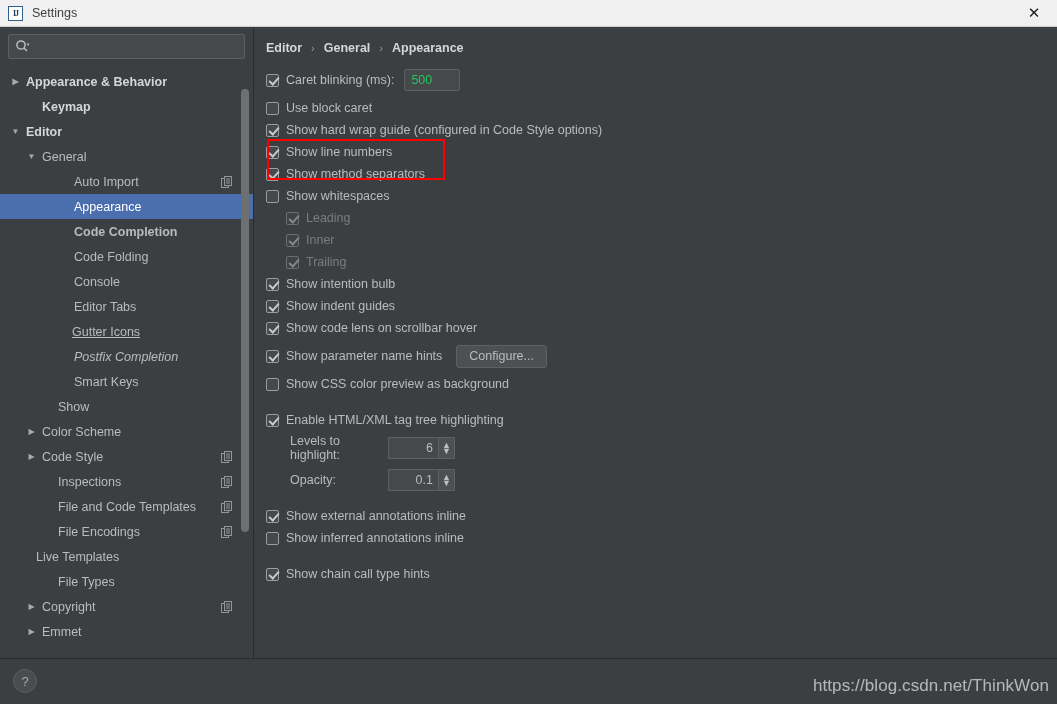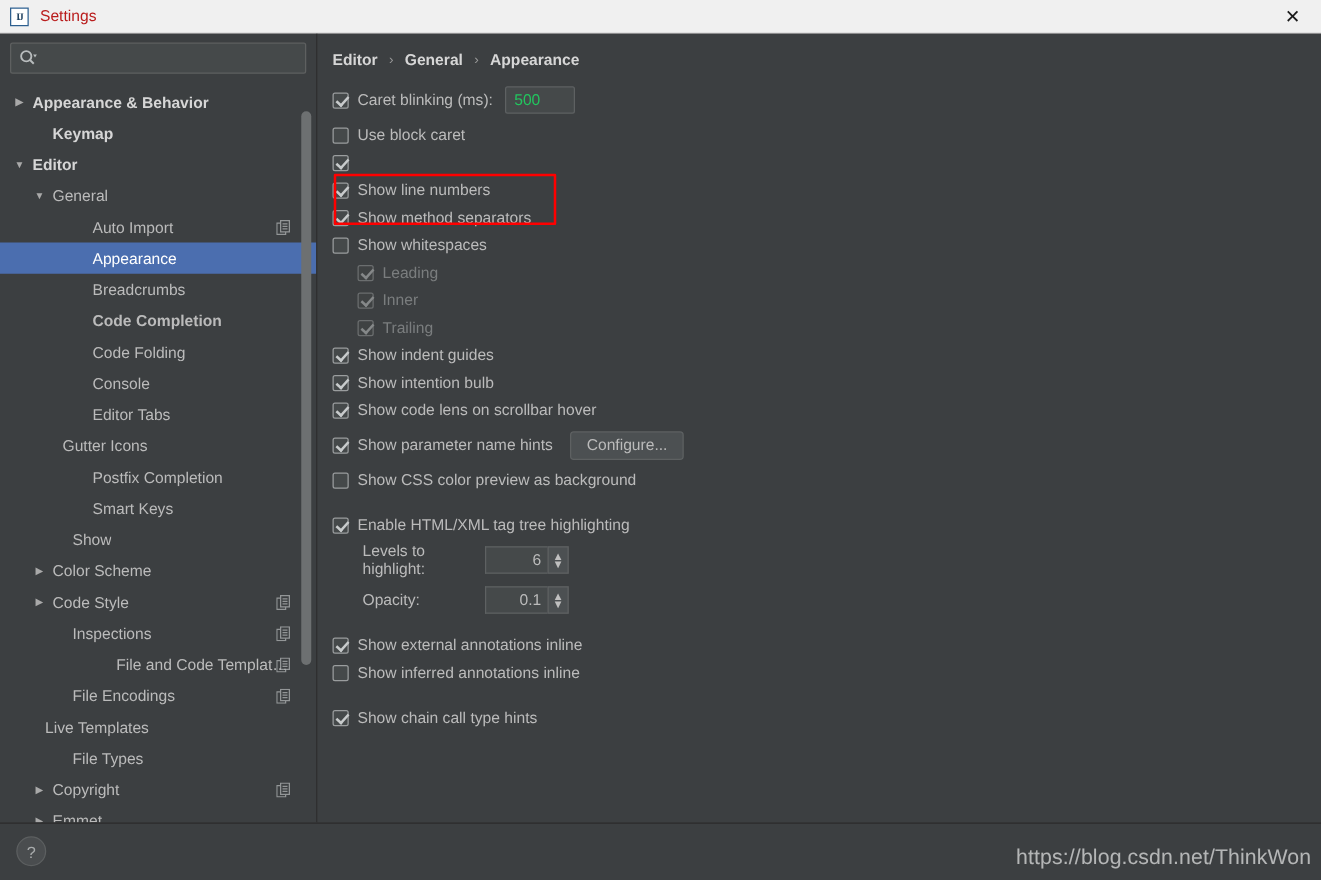--- a/index.html
+++ b/index.html
@@ -29,21 +29,21 @@
     border: 1.5px solid #2d5f8f;
     position: relative;
     display: flex; align-items: center; justify-content: center;
     font-size: 8px; font-weight: bold; color: #1b3d5c;
     letter-spacing: -1px;
     font-family: "Liberation Serif", serif;
   }
   .title-text {
     margin-left: 9px;
     font-size: 12.5px;
-    color: #b91c1c;
+    color: #404040;
   }
   .close-btn {
     position: absolute;
     right: 0; top: 0;
     width: 46px; height: 26px;
     display: flex; align-items: center; justify-content: center;
     font-size: 15px;
     color: #1a1a1a;
     font-family: "DejaVu Sans", sans-serif;
     font-weight: 300;
@@ -362,45 +362,41 @@
               <rect x="3.5" y="0.5" width="7" height="9" fill="#3c3f41" stroke="#b0b3b4"></rect>
               <line x1="5" y1="3" x2="9" y2="3" stroke="#b0b3b4"></line>
               <line x1="5" y1="5" x2="9" y2="5" stroke="#b0b3b4"></line>
               <line x1="5" y1="7" x2="9" y2="7" stroke="#b0b3b4"></line>
             </svg></span>
         </div>
         <div class="tree-item selected" style="padding-left: 58px;">
           <span class="tree-arrow"></span>
           <span class="tree-label">Appearance</span>
         </div>
+        <div class="tree-item" style="padding-left: 58px; font-weight: bold;">
+          <span class="tree-arrow"></span>
+          <span class="tree-label">Code Completion</span>
+        </div>
         <div class="tree-item" style="padding-left: 58px;">
           <span class="tree-arrow"></span>
-          <span class="tree-label">Breadcrumbs</span>
-        </div>
-        <div class="tree-item" style="padding-left: 58px; font-weight: bold;">
-          <span class="tree-arrow"></span>
-          <span class="tree-label">Code Completion</span>
+          <span class="tree-label">Code Folding</span>
         </div>
         <div class="tree-item" style="padding-left: 58px;">
           <span class="tree-arrow"></span>
-          <span class="tree-label">Code Folding</span>
+          <span class="tree-label">Console</span>
         </div>
         <div class="tree-item" style="padding-left: 58px;">
           <span class="tree-arrow"></span>
-          <span class="tree-label">Console</span>
-        </div>
-        <div class="tree-item" style="padding-left: 58px;">
-          <span class="tree-arrow"></span>
           <span class="tree-label">Editor Tabs</span>
         </div>
-        <div class="tree-item" style="padding-left: 34px;">
+        <div class="tree-item" style="padding-left: 56px; text-decoration: underline;">
           <span class="tree-arrow"></span>
           <span class="tree-label">Gutter Icons</span>
         </div>
-        <div class="tree-item" style="padding-left: 58px;">
+        <div class="tree-item" style="padding-left: 58px; font-style: italic;">
           <span class="tree-arrow"></span>
           <span class="tree-label">Postfix Completion</span>
         </div>
         <div class="tree-item" style="padding-left: 58px;">
           <span class="tree-arrow"></span>
           <span class="tree-label">Smart Keys</span>
         </div>
         <div class="tree-item" style="padding-left: 42px;">
           <span class="tree-arrow"></span>
           <span class="tree-label">Show</span>
@@ -424,21 +420,21 @@
           <span class="tree-arrow"></span>
           <span class="tree-label">Inspections</span>
           <span class="copy-icon"><svg width="12" height="12" viewBox="0 0 12 12">
               <rect x="0.5" y="2.5" width="7" height="9" fill="none" stroke="#b0b3b4"></rect>
               <rect x="3.5" y="0.5" width="7" height="9" fill="#3c3f41" stroke="#b0b3b4"></rect>
               <line x1="5" y1="3" x2="9" y2="3" stroke="#b0b3b4"></line>
               <line x1="5" y1="5" x2="9" y2="5" stroke="#b0b3b4"></line>
               <line x1="5" y1="7" x2="9" y2="7" stroke="#b0b3b4"></line>
             </svg></span>
         </div>
-        <div class="tree-item" style="padding-left: 42px; gap: 35px;">
+        <div class="tree-item" style="padding-left: 42px;">
           <span class="tree-arrow"></span>
           <span class="tree-label">File and Code Templates</span>
           <span class="copy-icon"><svg width="12" height="12" viewBox="0 0 12 12">
               <rect x="0.5" y="2.5" width="7" height="9" fill="none" stroke="#b0b3b4"></rect>
               <rect x="3.5" y="0.5" width="7" height="9" fill="#3c3f41" stroke="#b0b3b4"></rect>
               <line x1="5" y1="3" x2="9" y2="3" stroke="#b0b3b4"></line>
               <line x1="5" y1="5" x2="9" y2="5" stroke="#b0b3b4"></line>
               <line x1="5" y1="7" x2="9" y2="7" stroke="#b0b3b4"></line>
             </svg></span>
         </div>
@@ -503,20 +499,21 @@
 
       <div class="spacer6"></div>
 
       <div class="opt-row">
         <span class="cb"></span>
         <span>Use block caret</span>
       </div>
 
       <div class="opt-row">
         <span class="cb checked"></span>
+        <span>Show hard wrap guide (configured in Code Style options)</span>
       </div>
 
       <div class="opt-row" id="row-line-numbers">
         <span class="cb checked"></span>
         <span>Show line numbers</span>
       </div>
 
       <div class="opt-row">
         <span class="cb checked"></span>
         <span>Show method separators</span>
@@ -537,26 +534,26 @@
         <span>Inner</span>
       </div>
 
       <div class="opt-row indent dim">
         <span class="cb checked disabled"></span>
         <span>Trailing</span>
       </div>
 
       <div class="opt-row">
         <span class="cb checked"></span>
+        <span>Show intention bulb</span>
+      </div>
+
+      <div class="opt-row">
+        <span class="cb checked"></span>
         <span>Show indent guides</span>
-      </div>
-
-      <div class="opt-row">
-        <span class="cb checked"></span>
-        <span>Show intention bulb</span>
       </div>
 
       <div class="opt-row">
         <span class="cb checked"></span>
         <span>Show code lens on scrollbar hover</span>
       </div>
 
       <div class="spacer6"></div>
 
       <div class="opt-row">

